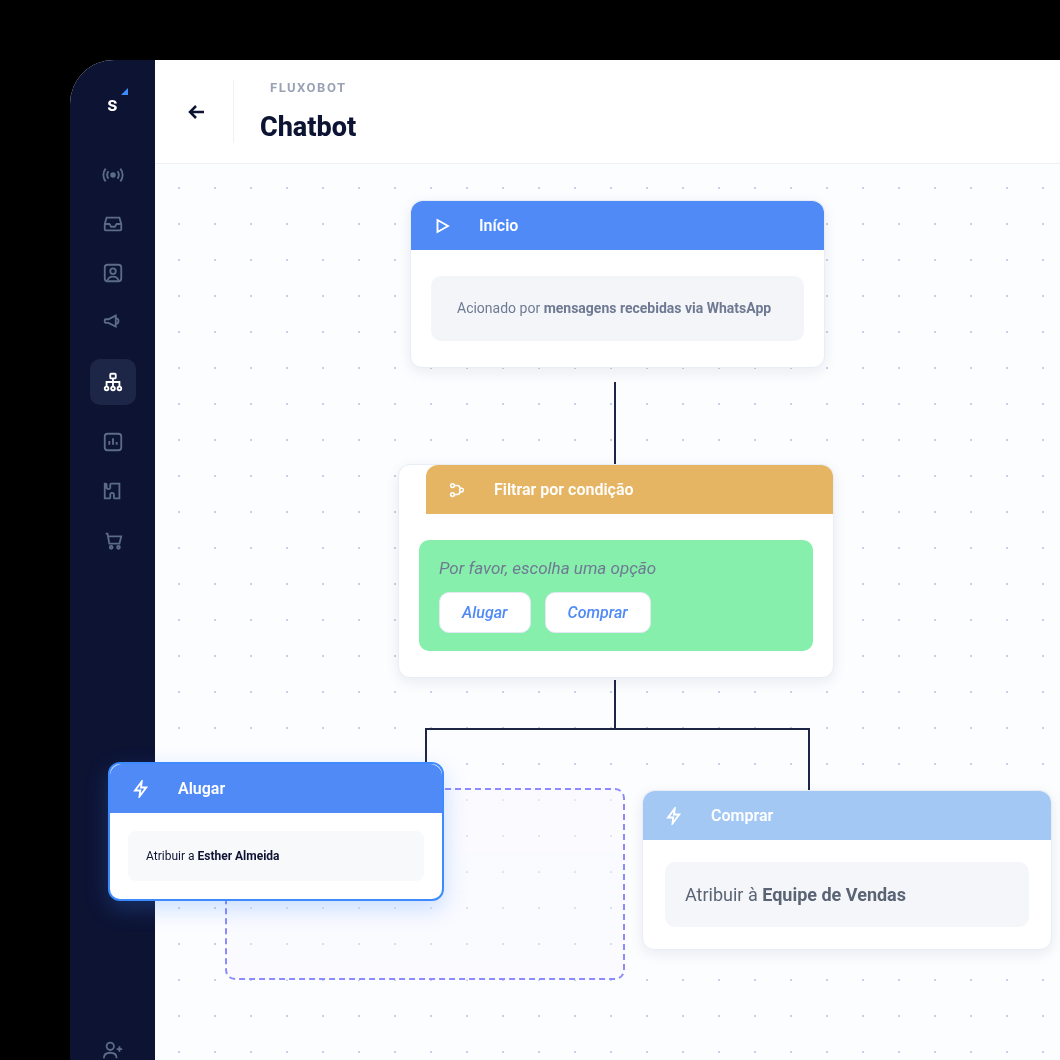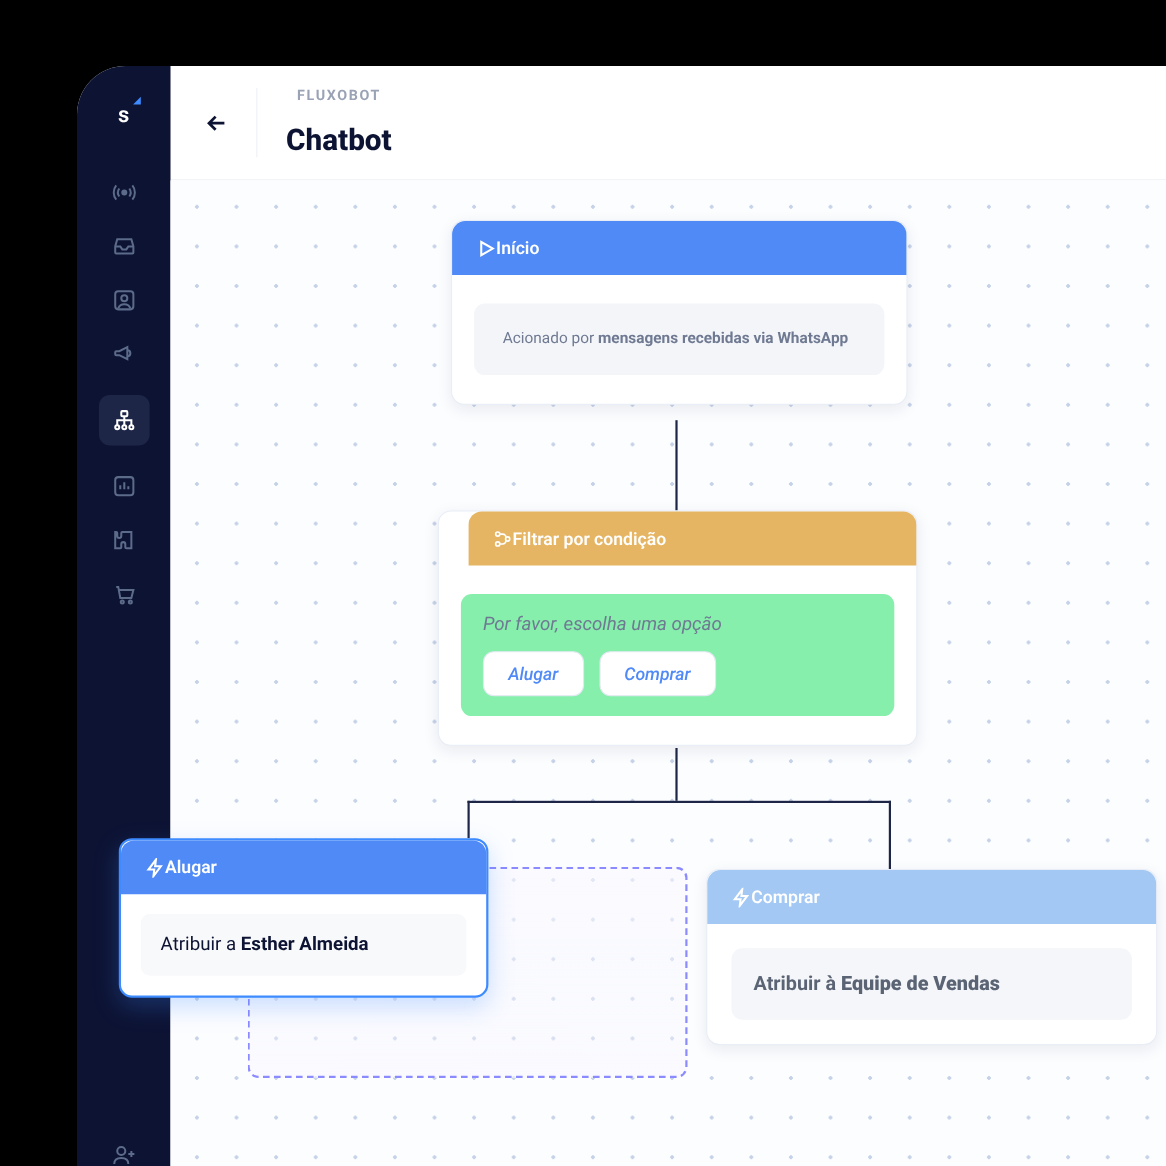--- a/index.html
+++ b/index.html
@@ -18,30 +18,30 @@
 .main { flex: 1; display: flex; flex-direction: column; background: #fff; }
 .header { display: flex; align-items: center; padding: 20px 24px 20px 24px; border-bottom: 1px solid #edf0f5; min-height: 96px; }
 .back-btn { width: 36px; height: 36px; display: flex; align-items: center; justify-content: center; color: #0d1333; cursor: pointer; margin-right: 18px; }
 .title-block { border-left: 1px solid #edf0f5; padding-left: 26px; }
 .kicker { font-size: 13px; color: #9aa3b5; font-weight: 700; letter-spacing: 1.5px; padding-left: 10px; }
 .title { font-size: 27px; font-weight: 800; color: #0d1333; margin-top: 16px; }
 
 .canvas { flex: 1; position: relative; background-color: #fcfdff; background-image: radial-gradient(#c6d2e8 1.5px, transparent 1.5px); background-size: 36px 36px; background-position: 6px 6px; }
 
 .node { position: absolute; background: #fff; border-radius: 12px; box-shadow: 0 4px 14px rgba(10,20,60,0.08); min-width: 410px; border: 1px solid #e8edf6; }
-.node-header { padding: 15px 22px; border-radius: 12px 12px 0 0; color: #fff; font-weight: 600; font-size: 16px; display: flex; align-items: center; gap: 0; }
+.node-header { padding: 15px 22px; border-radius: 12px 12px 0 0; color: #fff; font-weight: 600; font-size: 16px; display: flex; align-items: center; gap: 28px; }
 .node-header.blue { background: #4f8af7; }
 .node-header.amber { background: #e6b563; margin-left: 27px; }
 .node-header.lightblue { background: #a3c8f3; }
 .node-body { padding: 26px 20px; }
 .node-greybox { background: #f3f5f9; border-radius: 10px; padding: 22px 26px; font-size: 14px; color: #6f7a92; line-height: 1.5; }
 .node-greybox-plain { background: #86efac; border-radius: 10px; padding: 18px 20px; font-size: 17px; color: #6f7a92; font-style: italic; }
 .option-row { display: flex; gap: 14px; margin-top: 14px; }
 .option-pill { background: #fff; border: 1px solid #e3e9f3; border-radius: 10px; padding: 10px 22px; color: #4f8af7; font-weight: 500; font-size: 16px; cursor: pointer; }
-.assign-box { background: #f8f9fb; border-radius: 8px; padding: 18px; font-size: 17px; color: #0d1333; }
+.assign-box { background: #f8f9fb; border-radius: 8px; padding: 18px; font-size: 12px; color: #0d1333; }
 .assign-box-dim { background: #f5f6f9; border-radius: 10px; padding: 22px 20px; font-size: 18px; color: #5a6474; }
 
 .node.compact { min-width: 336px; }
 .node.selected { border: 2px solid #3d8bff; box-shadow: 0 8px 22px rgba(61,139,255,0.25); }
 
 .dropzone { position: absolute; border: 2px dashed #8b8aff; border-radius: 10px; background: linear-gradient(180deg, rgba(248,248,255,0.6), rgba(246,244,255,0.3)); }
 
 .connector-v { position: absolute; width: 2px; background: #1e2648; left: 50%; transform: translateX(-50%); }
 .connector-h { position: absolute; height: 2px; background: #1e2648; }
 .connector-v2 { position: absolute; width: 2px; background: #1e2648; }
@@ -189,21 +189,21 @@
         </div>
       </div>
 
       <div class="node" style="top:626px; left:487px; width:388px;">
         <div class="node-header lightblue">
           <svg width="18" height="18" viewBox="0 0 24 24" fill="none" stroke="currentColor" stroke-width="2.5">
               <path d="M13 2L4 14h7l-1 8 9-12h-7l1-8z"></path>
             </svg>
           <span>Comprar</span>
         </div>
-        <div class="node-body" style="padding:22px;font-weight:bold;">
+        <div class="node-body" style="padding:22px;">
           <div class="assign-box-dim">
             <span>Atribuir à </span><strong>Equipe de Vendas</strong>
           </div>
         </div>
       </div>
 
     </div>
   </div>
 
 </div>

